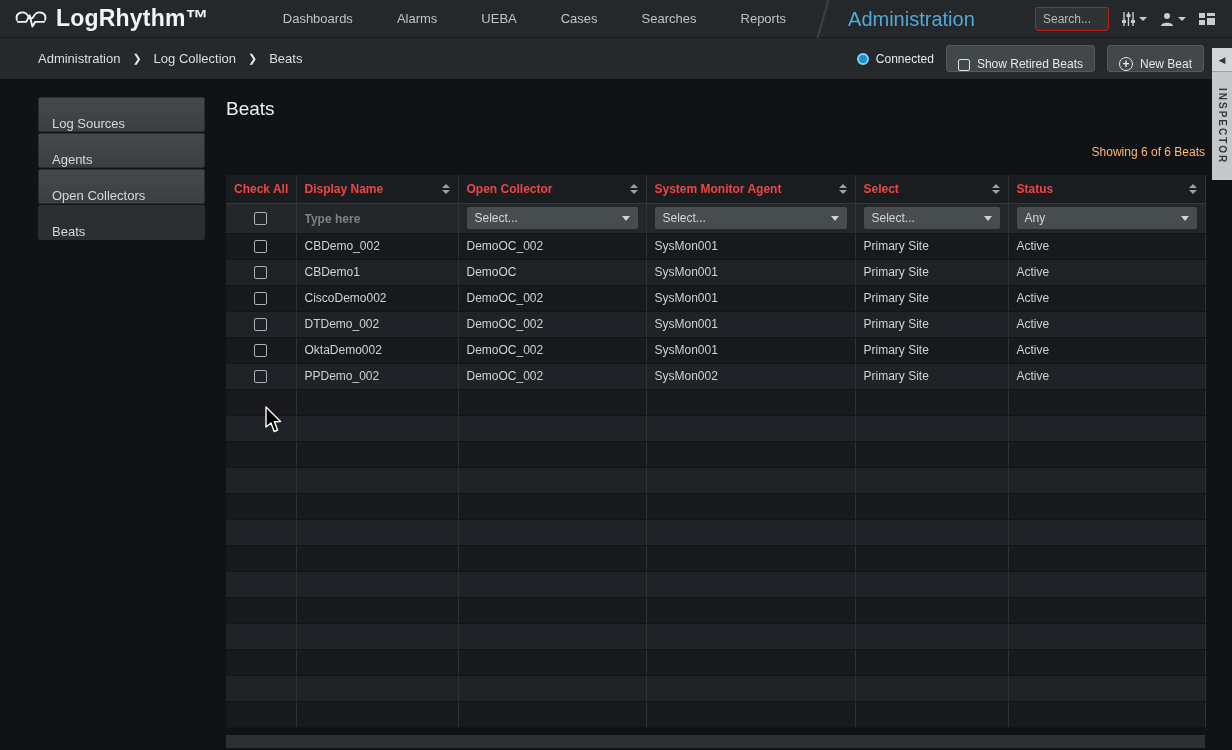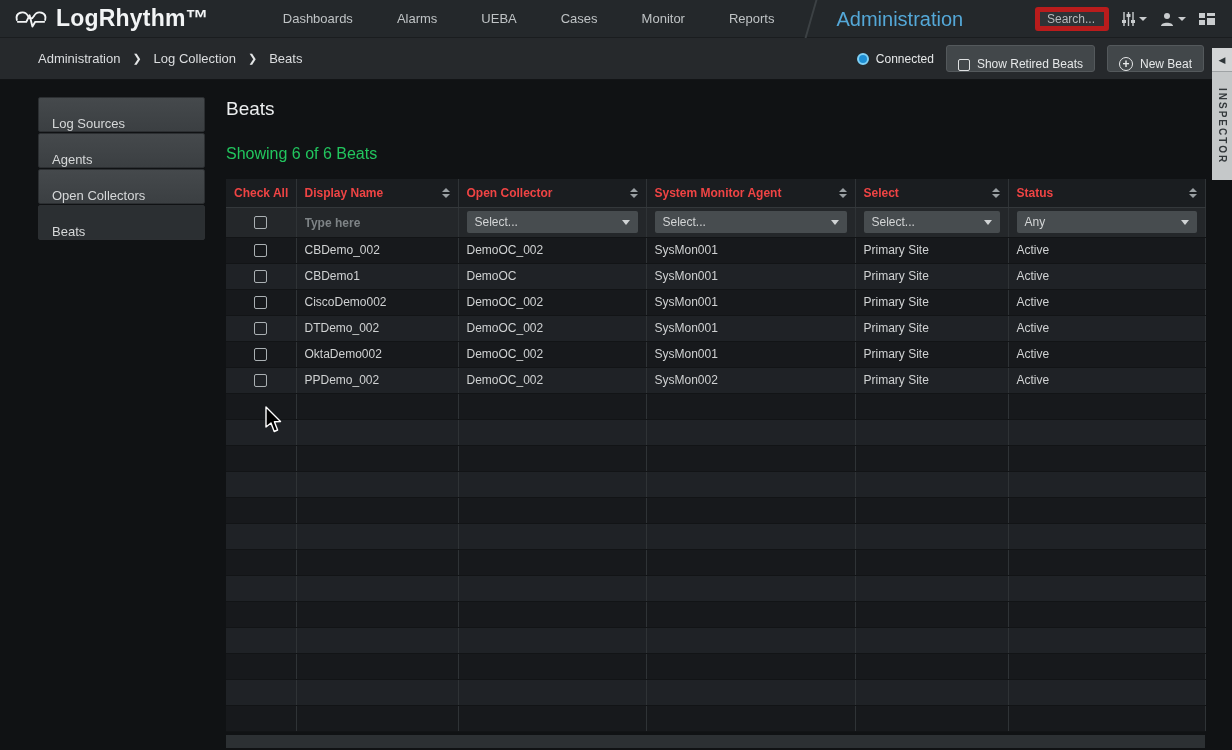--- a/index.html
+++ b/index.html
@@ -17,21 +17,21 @@
     border-bottom:1px solid #1a1d1f;
   }
   .brand { display:flex; align-items:center; gap:8px; padding-left:14px; }
   .brand-text { color:#f2f4f5; font-size:23px; font-weight:bold; letter-spacing:.2px; }
   .nav-items { display:flex; align-items:center; margin-left:52px; }
   .nav-item { color:#bfc3c5; font-size:13px; padding:0 22px; cursor:pointer; line-height:38px; text-decoration:none; }
   .nav-slash { width:2px; height:38px; background:#3c4144; transform:skewX(-16deg); margin:0 6px 0 14px; }
   .nav-item.active { color:#54a8d8; font-size:20px; font-weight:300; padding:0 18px; }
   .topnav-right { margin-left:auto; display:flex; align-items:center; gap:12px; padding-right:16px; }
   .search-box {
-    width:74px; height:24px; background:#2e3336; border:5px solid #b91c1c;
+    width:74px; height:24px; background:#2e3336; border:1px solid #b91c1c;
     border-radius:3px; color:#d6d8d9; font-size:12px; padding:0 7px; outline:none;
   }
   .search-box::placeholder { color:#b7babc; }
   .icon-group { display:flex; align-items:center; gap:3px; cursor:pointer; }
   .caret-sm { width:0; height:0; border-left:4px solid transparent; border-right:4px solid transparent; border-top:4px solid #c9ccce; }
   
   .subbar {
     position:absolute; left:0; top:38px; width:1232px; height:42px;
     background:#26292c; display:flex; align-items:center; padding-left:38px;
     border-bottom:1px solid #121416;
@@ -73,21 +73,21 @@
   
   .sidebar { position:absolute; left:38px; top:97px; width:167px; display:flex; flex-direction:column; gap:1px; }
   .side-item {
     height:35px; line-height:35px; padding:8px 13px; font-size:13px; color:#d6d8d9;
     background:linear-gradient(#45494c,#3b3f42); border:1px solid #2c2f32; border-radius:2px; cursor:pointer;
   }
   .side-item.active { background:#2b2f32; }
   
   .main { position:absolute; left:226px; top:80px; width:979px; }
   .page-title { margin-top:18px; font-size:19px; font-weight:400; color:#eceeef; }
-  .showing { margin-top:25px; font-size:16px; color:#22c55e; }
+  .showing { margin-top:25px; font-size:12px; color:#fdba74;text-align:right; }
   table { border-collapse:collapse; table-layout:fixed; width:979px; margin-top:16px; }
   th, td { border-right:1px solid #2f3336; padding:0 8px; text-align:left; overflow:hidden; white-space:nowrap; }
   .header-row th { height:28px; background:#1a1d20; color:#ef4444; font-size:12px; font-weight:bold; border-bottom:1px solid #34383b; }
   .th-inner { display:flex; align-items:center; justify-content:space-between; }
   .sort { display:inline-flex; flex-direction:column; gap:2px; cursor:pointer; }
   .sort::before { content:""; border-left:4px solid transparent; border-right:4px solid transparent; border-bottom:4px solid #9aa0a3; }
   .sort::after  { content:""; border-left:4px solid transparent; border-right:4px solid transparent; border-top:4px solid #9aa0a3; }
   .filter-row th { height:30px; background:#24272a; border-bottom:1px solid #121416; font-weight:normal; }
   .c-check { text-align:center; }
   .checkbox { width:13px; height:13px; border:1px solid #aab0b3; border-radius:2px; display:inline-block; vertical-align:middle; background:transparent; cursor:pointer; }
@@ -115,21 +115,21 @@
       <path d="M3 13 C1 5, 11 2, 15 9 C16.5 12.2, 19.5 12.2, 21 9 C25 2, 35 5, 33 13" fill="none" stroke="#f2f4f5" stroke-width="2" stroke-linecap="round"></path>
       <path d="M4 15 L13 15 L16.5 8 L19.5 20 L22.5 15 L32 15" fill="none" stroke="#f2f4f5" stroke-width="2" stroke-linejoin="round" stroke-linecap="round"></path>
     </svg>
     <span class="brand-text">LogRhythm™</span>
   </div>
   <nav class="nav-items">
     <a class="nav-item">Dashboards</a>
     <a class="nav-item">Alarms</a>
     <a class="nav-item">UEBA</a>
     <a class="nav-item">Cases</a>
-    <a class="nav-item">Monitor</a>
+    <a class="nav-item">Searches</a>
     <a class="nav-item">Reports</a>
     <span class="nav-slash"></span>
     <a class="nav-item active">Administration</a>
   </nav>
   <div class="topnav-right">
     <input class="search-box" type="text" placeholder="Search..." style="">
     <div class="icon-group">
       <svg width="15" height="16" viewBox="0 0 15 16">
         <g stroke="#c9ccce" stroke-width="1.4">
           <line x1="3" y1="1" x2="3" y2="15"></line>

